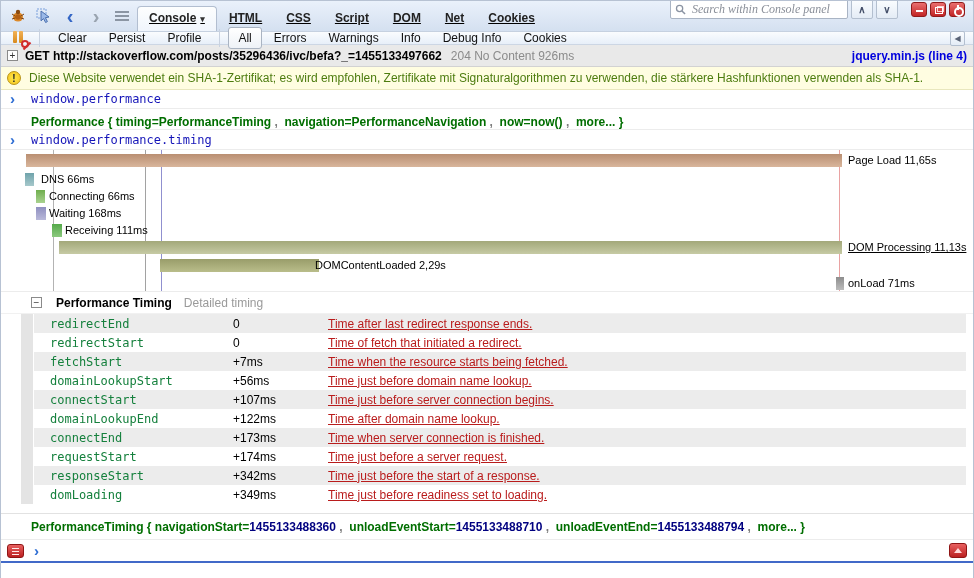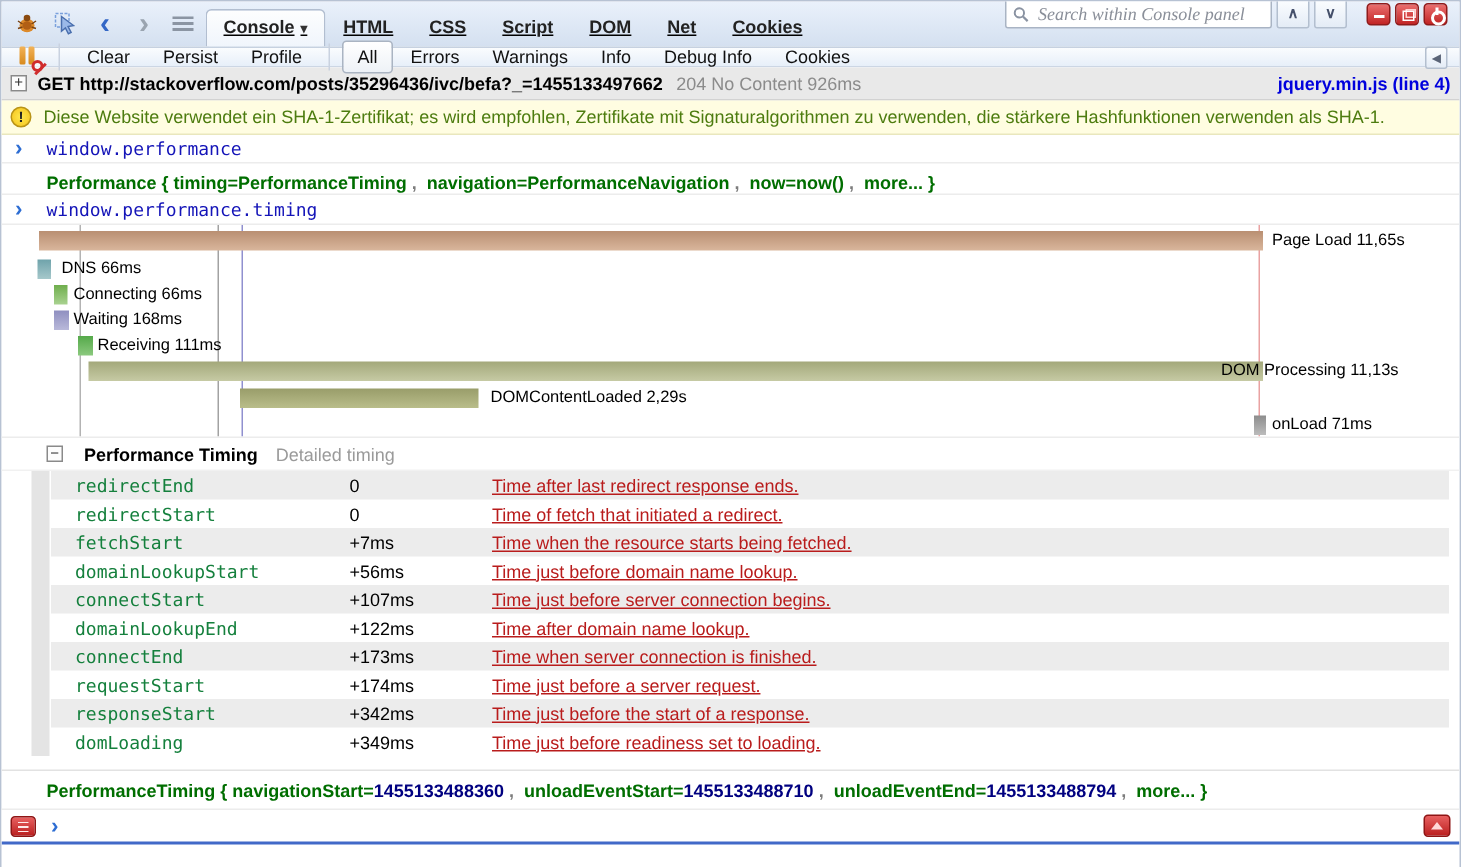--- a/index.html
+++ b/index.html
@@ -255,23 +255,23 @@
         <div class="wlabel" style="left: 847px; top: 4px;">Page Load 11,65s</div>
         <div class="wbar" style="left: 24px; top: 23px; width: 9px; height: 13px; background: linear-gradient(rgb(111, 163, 171), rgb(166, 200, 203));"></div>
         <div class="wlabel" style="left: 40px; top: 23px;">DNS 66ms</div>
         <div class="wbar" style="left: 35px; top: 40px; width: 9px; height: 13px; background: linear-gradient(rgb(111, 174, 77), rgb(169, 210, 144));"></div>
         <div class="wlabel" style="left: 48px; top: 40px;">Connecting 66ms</div>
         <div class="wbar" style="left: 35px; top: 57px; width: 10px; height: 13px; background: linear-gradient(rgb(143, 143, 192), rgb(185, 185, 218));"></div>
         <div class="wlabel" style="left: 48px; top: 57px;">Waiting 168ms</div>
         <div class="wbar" style="left: 51px; top: 74px; width: 10px; height: 13px; background: linear-gradient(rgb(85, 169, 74), rgb(139, 201, 126));"></div>
         <div class="wlabel" style="left: 64px; top: 74px;">Receiving 111ms</div>
         <div class="wbar" style="left: 58px; top: 91px; width: 783px; height: 13px; background: linear-gradient(rgb(163, 168, 122), rgb(198, 202, 164));"></div>
-        <div class="wlabel" style="left: 813px; top: 91px;">DOM Processing 11,13s</div>
+        <div class="wlabel" style="left: 847px; top: 91px; text-decoration: underline;">DOM Processing 11,13s</div>
         <div class="wbar" style="left: 159px; top: 109px; width: 159px; height: 13px; background: linear-gradient(rgb(153, 157, 106), rgb(185, 189, 138));"></div>
-        <div class="wlabel" style="left: 326px; top: 109px;">DOMContentLoaded 2,29s</div>
+        <div class="wlabel" style="left: 314px; top: 109px;">DOMContentLoaded 2,29s</div>
         <div class="wbar" style="left: 835px; top: 127px; width: 8px; height: 13px; background: linear-gradient(rgb(141, 141, 141), rgb(188, 188, 188));"></div>
         <div class="wlabel" style="left: 847px; top: 127px;">onLoad 71ms</div>
       </div>
 
     <div class="group-header">
       <span class="expander">−</span>
       <span class="group-title">Performance Timing</span>
       <span class="group-sub">Detailed timing</span>
     </div>
     <div class="group-body" id="timing-table">

